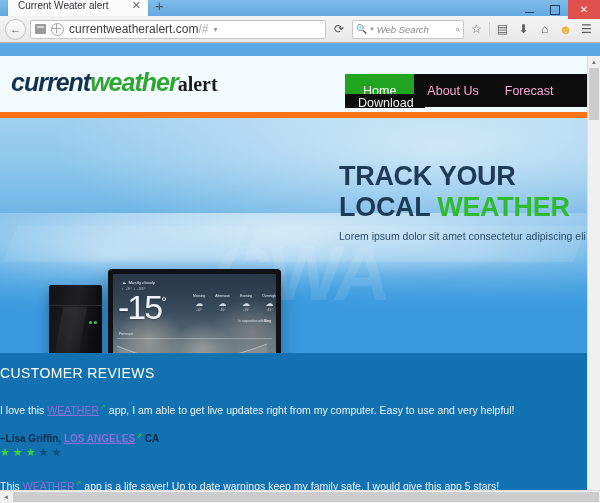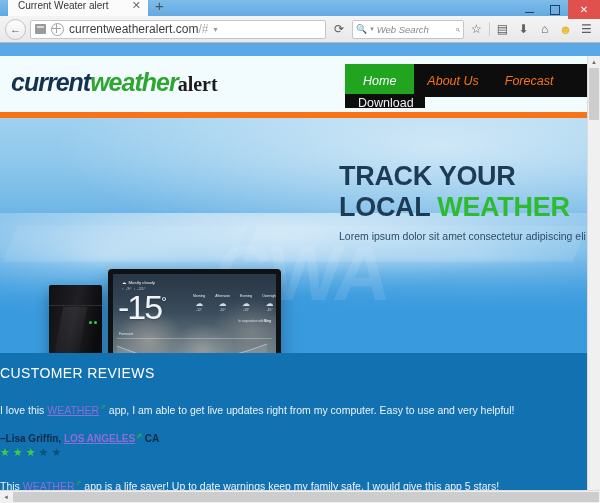--- a/index.html
+++ b/index.html
@@ -95,26 +95,25 @@
   
   .site-header{
     height:56px;background:#f2fbfd;position:relative;
     border-bottom:6px solid #f97316;
   }
   .logo{position:absolute;left:11px;top:12px;font-size:25px;font-style:italic;font-weight:bold;letter-spacing:-1px;}
   .logo .c1{color:#14314f;}
   .logo .c2{color:#2fa532;}
   .logo .c3{color:#1b1b1b;font-family:"Liberation Serif",serif;font-size:20px;font-style:normal;letter-spacing:0;}
   .nav{
-    position:absolute;left:345px;top:8px;background:#0d0d0d;display:flex;height:33px;
+    position:absolute;left:345px;top:18px;background:#0d0d0d;display:flex;height:33px;
     width:243px;
-    font-style:italic;
   }
   .nav-item{
-    color:#f97316;font-size:12.5px;display:flex;align-items:center;padding:0 13px;
+    color:#f9a8d4;font-size:12.5px;display:flex;align-items:center;padding:0 13px;
     white-space:nowrap;
   }
   .nav-item.active{background:#21a521;color:#fff;padding:0 18px;}
   .nav-sub{
     position:absolute;left:345px;top:38px;background:#0d0d0d;width:80px;height:14px;
     overflow:hidden;
   }
   .nav-sub span{color:#f2f2f2;font-size:12.5px;padding-left:13px;display:block;line-height:19px;}
 
   

